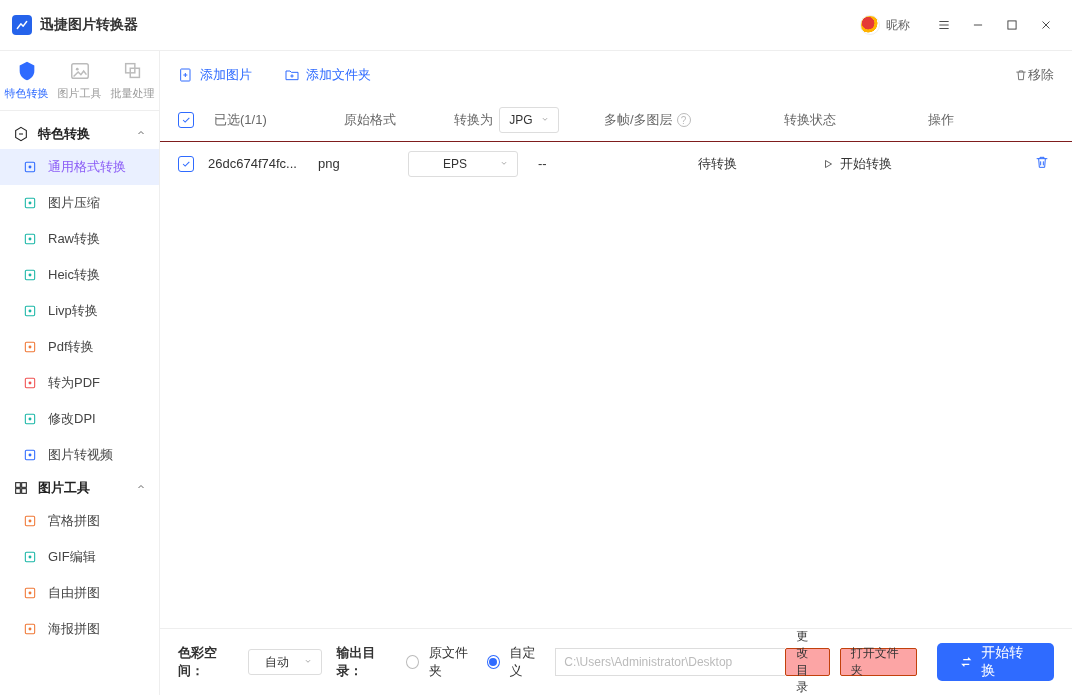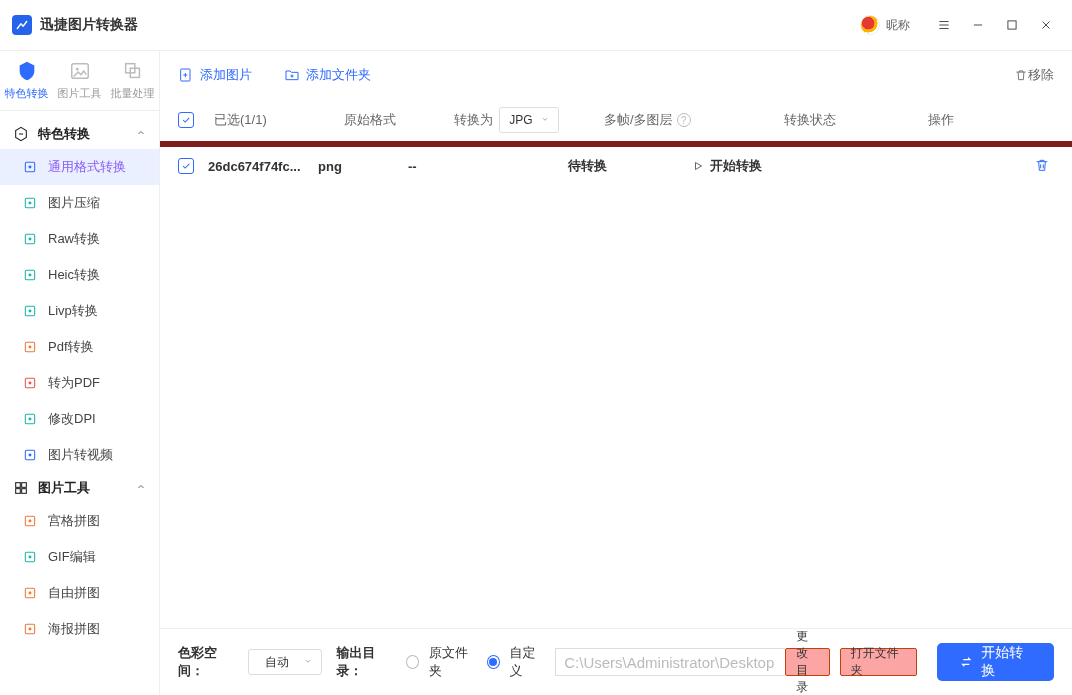--- a/index.html
+++ b/index.html
@@ -64,35 +64,35 @@
 
 .select { height: 26px; border: 1px solid #ddd; border-radius: 3px; display: flex; align-items: center; padding: 0 8px; min-width: 60px; font-size: 12px; color: #333; cursor: pointer; background: #fff; }
 .select .sval { flex: 1; text-align: center; }
 .select .sarrow { margin-left: 6px; }
 .select .sarrow svg { width: 10px; height: 10px; stroke: #999; stroke-width: 2; fill: none; }
 .select-wide { width: 110px; }
 
 .help-icon { width: 14px; height: 14px; border: 1px solid #bbb; border-radius: 50%; display: flex; align-items: center; justify-content: center; font-size: 10px; color: #bbb; }
 
 .rows { flex: 1; overflow: auto; }
-.row { height: 44px; display: flex; align-items: center; padding: 0 18px; border-top: 6px solid #7f1d1d; font-size: 13px; font-weight: bold; }
+.row { height: 44px; display: flex; align-items: center; padding: 0 18px; border-top: 1px solid #7f1d1d; font-size: 13px; }
 .row .fname { overflow: hidden; text-overflow: ellipsis; white-space: nowrap; }
 .row .op-btn { display: flex; align-items: center; gap: 6px; cursor: pointer; color: #333; }
 .row .op-btn svg { width: 12px; height: 12px; stroke: #333; stroke-width: 1.5; fill: none; }
 .row .del { display:flex; justify-content:flex-end; }
 .row .del svg { width: 16px; height: 16px; stroke: #2f6bff; stroke-width: 1.5; fill: none; cursor: pointer; }
 
 
 .footer { border-top: 1px solid #eee; padding: 14px 18px; display: flex; flex-direction: row; gap: 14px; }
 .frow { display: flex; align-items: center; gap: 10px; font-size: 13px; color: #333; }
 .frow .lbl { font-weight: 600; }
 .radio { width: 14px; height: 14px; border: 1.5px solid #bbb; border-radius: 50%; display: flex; align-items: center; justify-content: center; cursor: pointer; }
 .radio.checked { border-color: #2f6bff; }
 .radio.checked::after { content: ""; width: 8px; height: 8px; background: #2f6bff; border-radius: 50%; }
-.txt-input { flex: 0 0 230px; height: 28px; border: 1px solid #ddd; border-radius: 0; padding: 0 8px; font-size: 15px; color: #bbb; display: flex; align-items: center; }
+.txt-input { flex: 0 0 230px; height: 28px; border: 1px solid #ddd; border-radius: 0; padding: 0 8px; font-size: 12px; color: #bbb; display: flex; align-items: center; }
 .btn-small { height: 28px; padding: 0 10px; border: 1px solid #c2410c; border-radius: 2px; background: #fca5a5; cursor: pointer; font-size: 12px; display:flex;align-items:center; }
 .spacer3 { flex: 1; }
 .btn-primary { height: 38px; padding: 0 22px; background: #2f6bff; color: #fff; border-radius: 5px; display: flex; align-items: center; gap: 8px; cursor: pointer; font-size: 14px; }
 .btn-primary svg { width: 16px; height: 16px; stroke: #fff; stroke-width: 2; fill: none; }
 .input-group { display: flex; align-items: center; }
 .input-group .txt-input { border-right: none; }
 .input-group .btn-small:first-of-type { border-radius: 0; }
 </style>
 </head>
 <body>
@@ -371,20 +371,28 @@
         <div class="row">
           <div class="col-chk">
             <div class="checkbox">
               <svg viewBox="0 0 24 24">
                 <path d="M5 12l5 5L20 7"></path>
               </svg>
             </div>
           </div>
           <div class="col-name fname">26dc674f74fc...</div>
           <div class="col-fmt">png</div>
+          <div class="col-conv">
+            <div class="select select-wide">
+              <span class="sval">EPS</span>
+              <span class="sarrow"><svg viewBox="0 0 24 24">
+                  <path d="M7 10l5 5 5-5"></path>
+                </svg></span>
+            </div>
+          </div>
           <div class="col-layer">--</div>
           <div class="col-state">待转换</div>
           <div class="col-op">
             <div class="op-btn">
               <svg viewBox="0 0 24 24">
                 <path d="M7 5v14l12-7z"></path>
               </svg>
               <span>开始转换</span>
             </div>
           </div>

